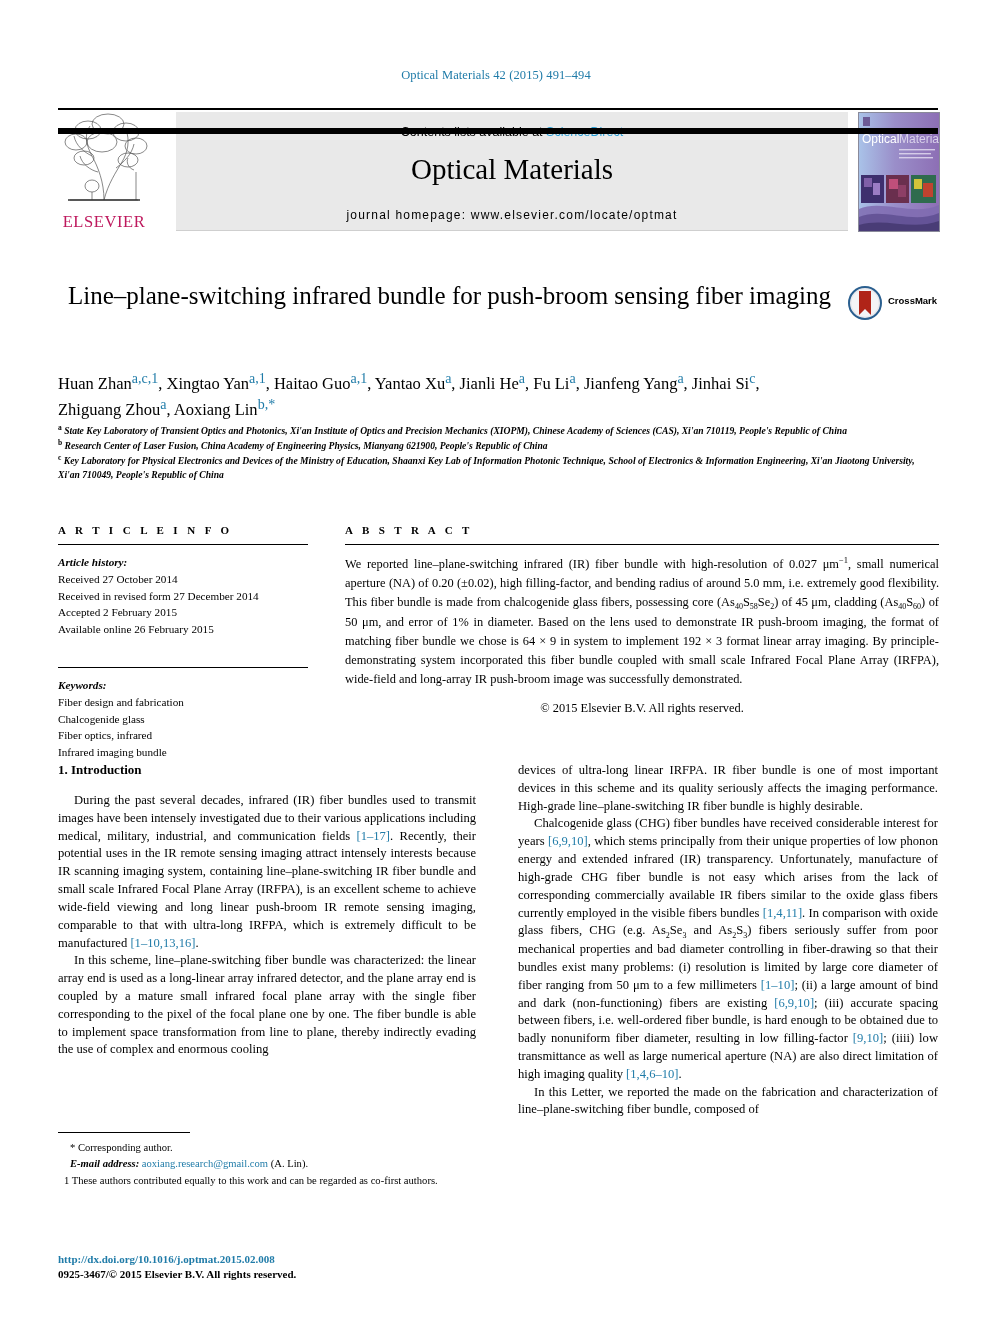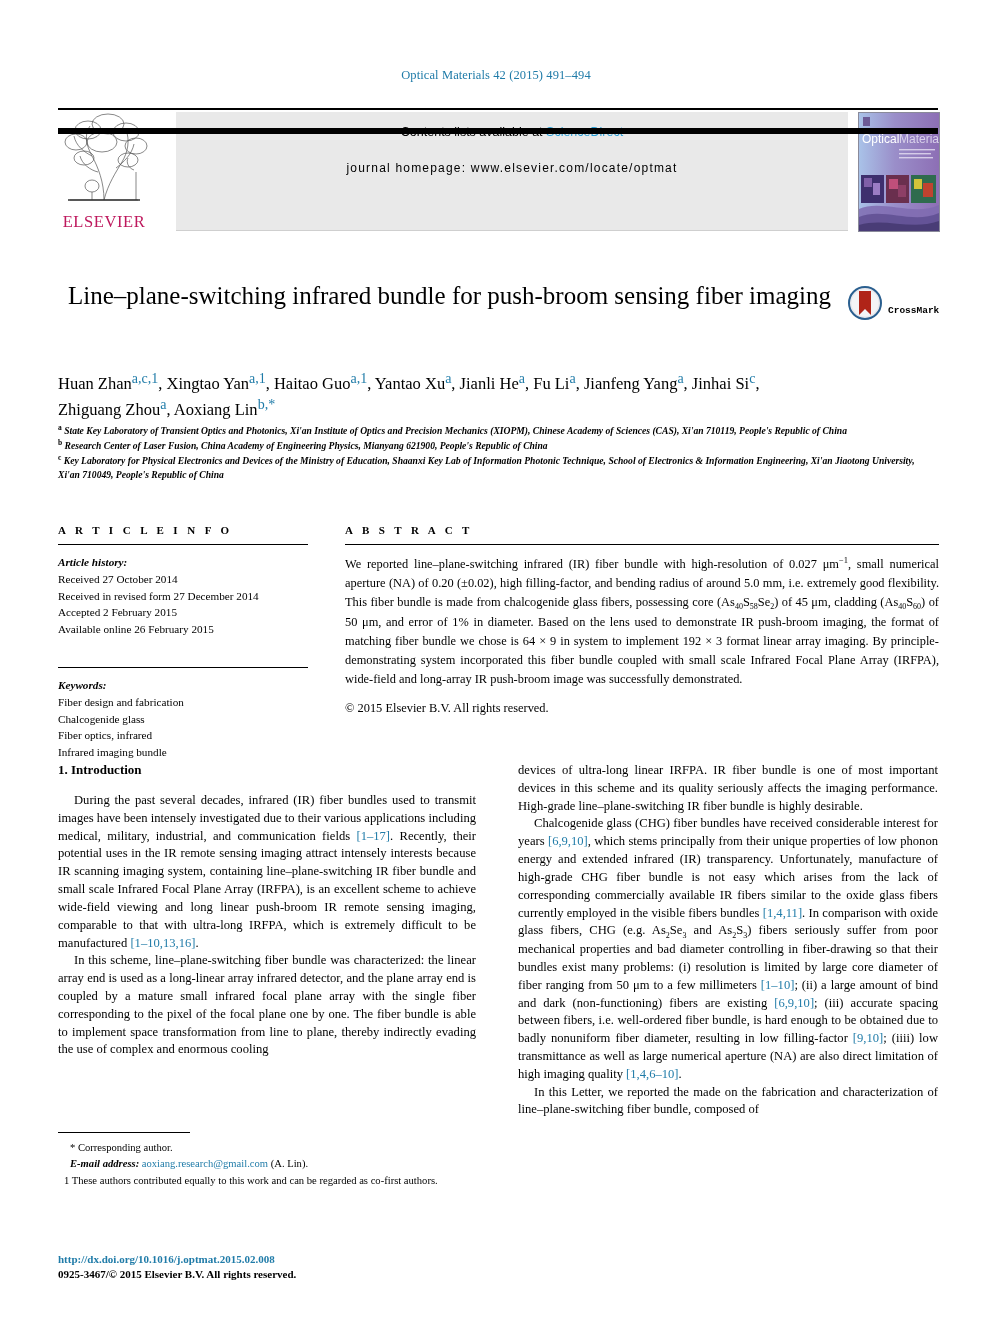--- a/index.html
+++ b/index.html
@@ -135,24 +135,24 @@
   .crossmark {
     position: absolute;
     top: 286px;
     left: 848px;
     width: 96px;
     height: 34px;
   }
   .crossmark-label {
     position: absolute;
     left: 40px;
-    top: 19px;
+    top: 9px;
     font-size: 9.5px;
     font-weight: bold;
-    font-family: Liberation Mono, monospace;
+    font-family: Liberation Sans, sans-serif;
   }
 
   
   .authors {
     position: absolute;
     top: 368px;
     left: 58px;
     width: 880px;
     font-size: 16.5px;
     line-height: 1.42;
@@ -208,21 +208,21 @@
     font-weight: bold;
   }
   .info-gap { height: 21px; }
   .abs-body {
     font-size: 12.4px;
     line-height: 1.52;
     text-align: justify;
   }
   .abs-copy {
     font-size: 12.4px;
-    text-align: left;
+    text-align: center;
     margin-top: 12px;
   }
   sub { font-size: 8px; }
   .sup-sm { font-size: 8.5px; vertical-align: super; }
 
   
   .col-left {
     position: absolute;
     top: 762px;
     left: 58px;
@@ -316,20 +316,21 @@
         </g>
         <path d="M10 88 L82 88" stroke="#333" stroke-width="1.6" fill="none"></path>
       </svg>
       <div class="elsevier-word">ELSEVIER</div>
     </div>
 
     <div class="mast-center">
       <div class="contents-line">
         <span>Contents lists available at </span><span class="sd">ScienceDirect</span>
       </div>
+      <div class="journal-name">Optical Materials</div>
       <div class="homepage-line">journal homepage: www.elsevier.com/locate/optmat</div>
     </div>
 
     <div class="cover-thumb">
       <svg width="80" height="118" viewBox="0 0 80 118">
         <defs>
           <linearGradient id="cg" x1="0" y1="0" x2="1" y2="0">
             <stop offset="0%" stop-color="#a9c2e8"></stop>
             <stop offset="45%" stop-color="#9a8ec9"></stop>
             <stop offset="100%" stop-color="#8d6fb5"></stop>

